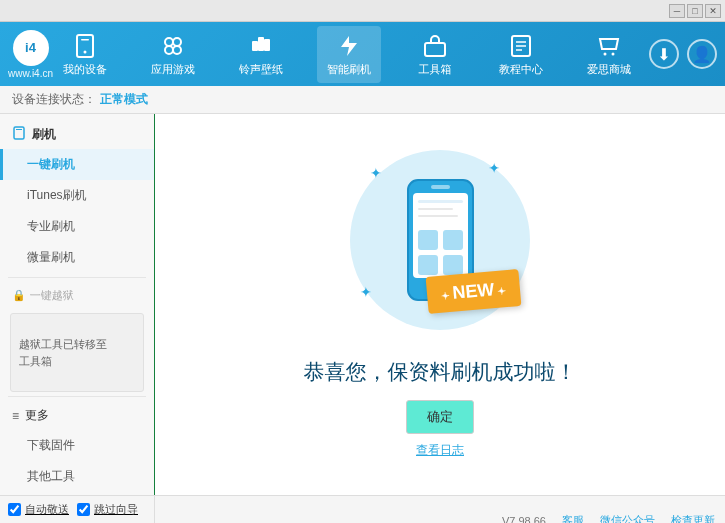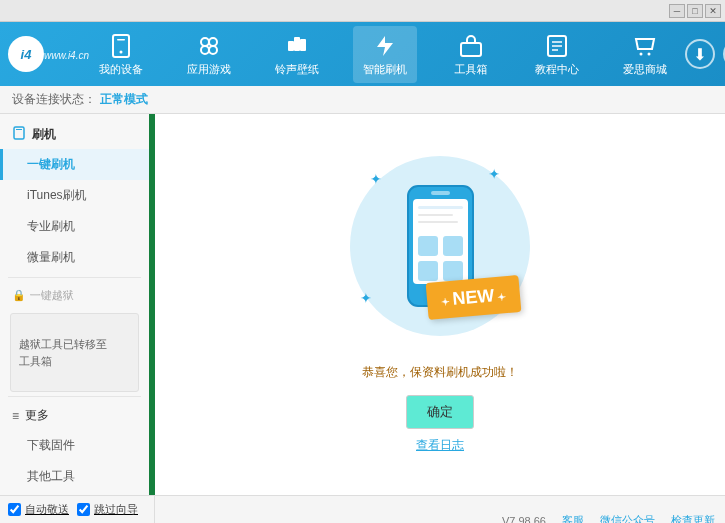--- a/index.html
+++ b/index.html
@@ -33,23 +33,23 @@
     .header {
       height: 64px;
       background: linear-gradient(135deg, #29a8e0 0%, #1a8ec7 100%);
       display: flex;
       align-items: center;
       padding: 0 8px;
     }
     .logo-area {
       width: 90px;
       display: flex;
+      flex-direction: column;
       align-items: center;
       color: white;
-      font-style: italic;
     }
     .logo-circle {
       width: 36px; height: 36px;
       background: white;
       border-radius: 50%;
       display: flex;
       align-items: center;
       justify-content: center;
       color: #29a8e0;
       font-weight: bold;
@@ -120,21 +120,21 @@
     
     .main-layout {
       display: flex;
       height: calc(523px - 22px - 64px - 28px - 28px);
     }
 
     
     .sidebar {
       width: 155px;
       background: #f7f7f7;
-      border-right: 6px solid #15803d;
+      border-right: 1px solid #15803d;
       overflow-y: auto;
       padding-top: 6px;
     }
     .sidebar-section-title {
       display: flex;
       align-items: center;
       padding: 6px 12px;
       font-size: 12px;
       color: #333;
       font-weight: bold;
@@ -258,22 +258,22 @@
       position: absolute;
       color: #29a8e0;
       font-size: 14px;
       z-index: 4;
     }
     .sparkle1 { top: 15px; left: 20px; }
     .sparkle2 { top: 10px; right: 30px; }
     .sparkle3 { bottom: 30px; left: 10px; }
 
     .success-text {
-      font-size: 12px;
-      color: #a16207;
+      font-size: 21px;
+      color: #0c4a6e;
       margin-top: 12px;
       font-weight: 500;
     }
 
     .confirm-btn {
       margin-top: 14px;
       padding: 7px 20px;
       background: #5eead4;
       border: 1px solid #ccc;
       border-radius: 3px;

